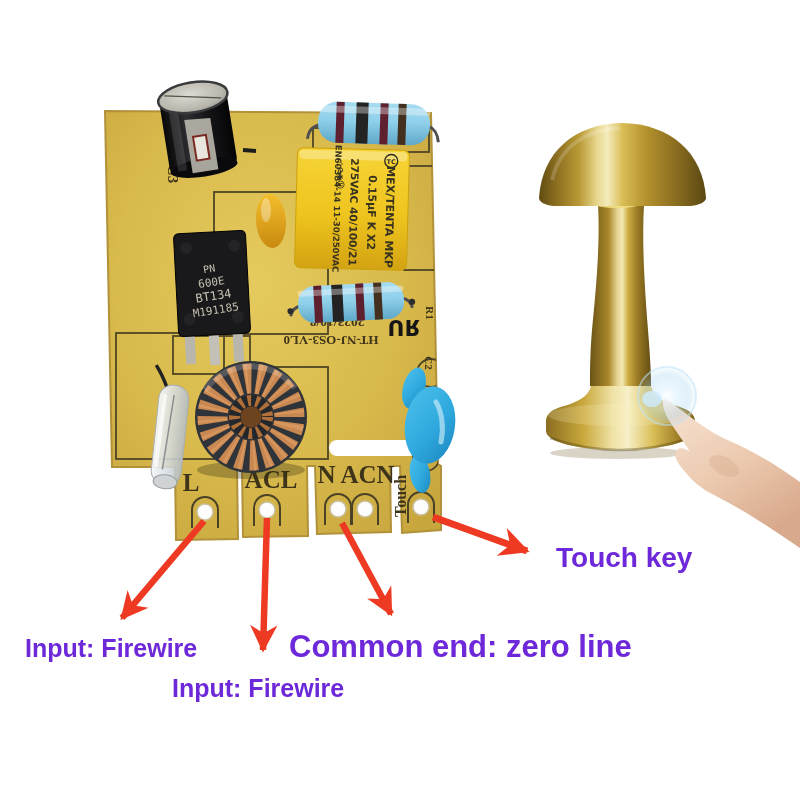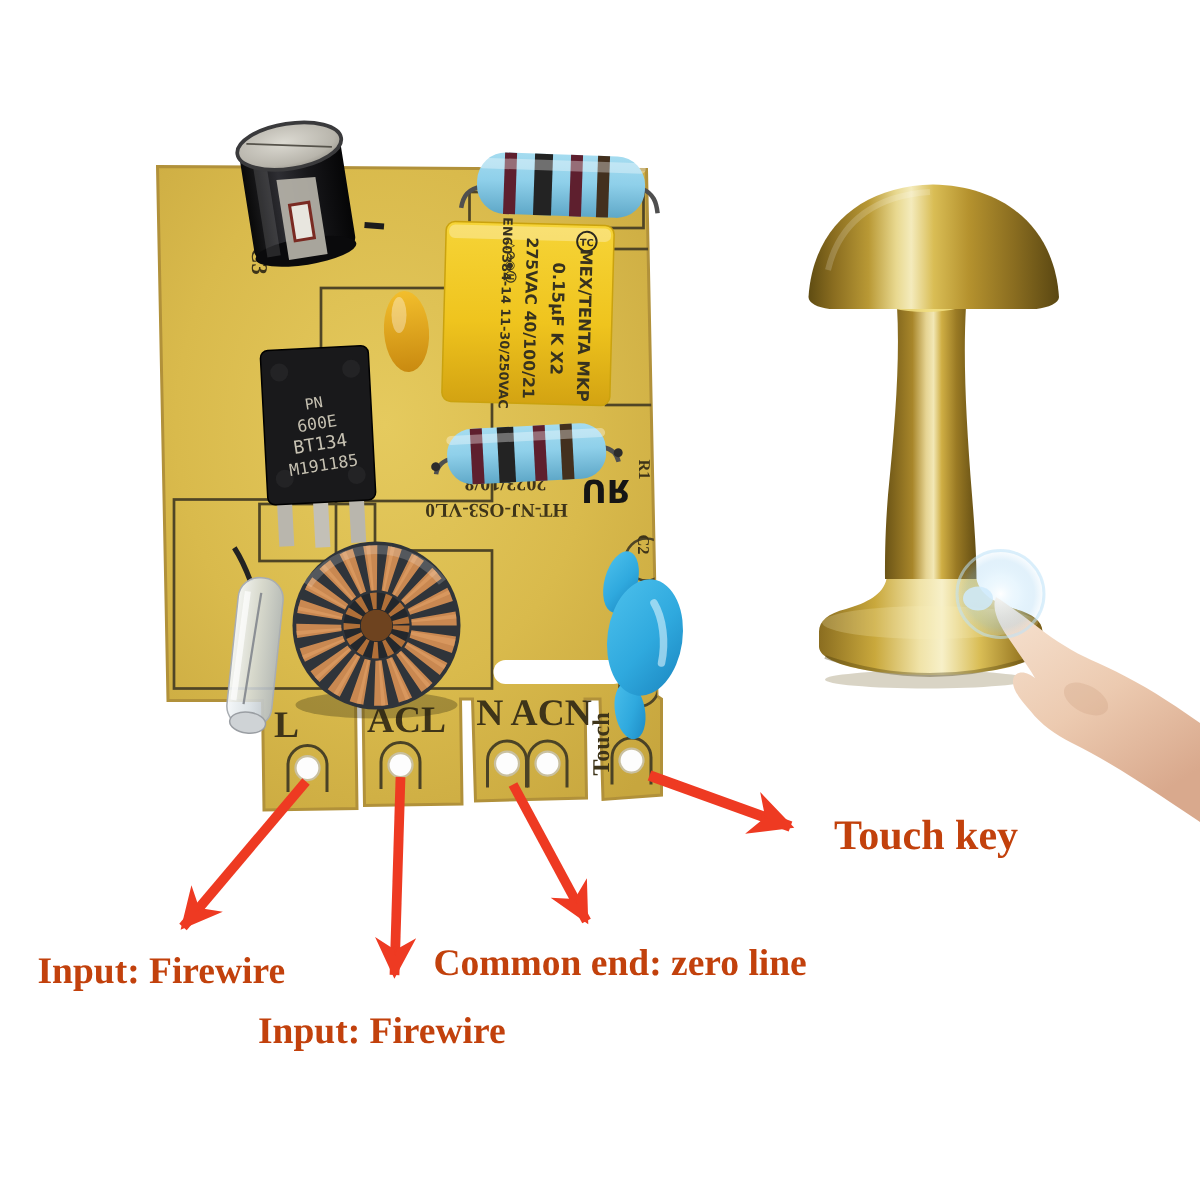--- a/index.html
+++ b/index.html
@@ -1,23 +1,23 @@
 <!DOCTYPE html>
 <html><head>
 <meta charset="utf-8">
 <style>
   html,body{margin:0;padding:0;background:#ffffff;}
   #stage{position:relative;width:800px;height:800px;background:#ffffff;overflow:hidden;
          font-family:"Liberation Sans",sans-serif;}
   #scene{position:absolute;left:0;top:0;}
-  .lbl{position:absolute;font-weight:bold;color:#c2410c;white-space:nowrap;
-       font-family:Liberation Serif, serif;}
+  .lbl{position:absolute;font-weight:bold;color:#6d28d9;white-space:nowrap;
+       font-family:Liberation Sans, sans-serif;}
   .lbl-input{left:25px;top:634px;font-size:25px;text-align:center;}
   .lbl-output{left:172px;top:674px;font-size:25px;}
-  .lbl-common{left:289px;top:629px;font-size:25px;}
+  .lbl-common{left:289px;top:629px;font-size:31px;}
   .lbl-touch{left:556px;top:542px;font-size:28px;}
   .silk{font-family:"Liberation Serif",serif;font-weight:bold;fill:#3e3419;}
   .capTxt{font-family:"DejaVu Sans",sans-serif;font-weight:bold;fill:#37321f;}
   .icTxt{font-family:"DejaVu Sans Mono",monospace;fill:#c6c1b2;}
 </style>
 </head>
 <body>
 
 <div id="stage">
 <svg id="scene" width="800" height="800" viewBox="0 0 800 800">

